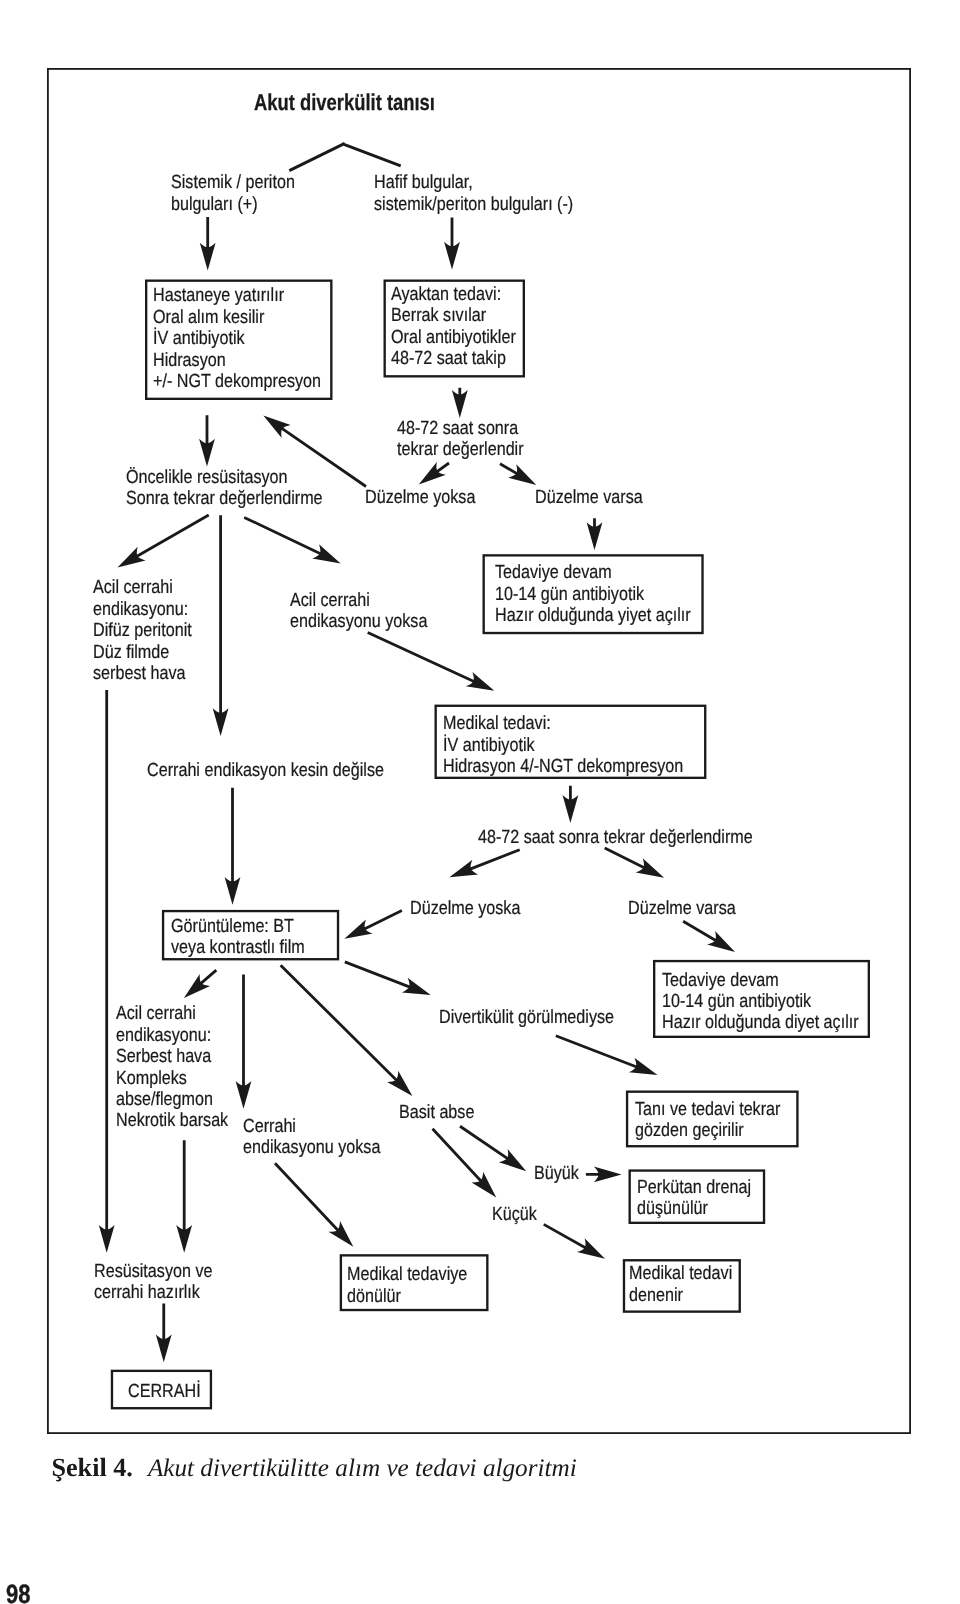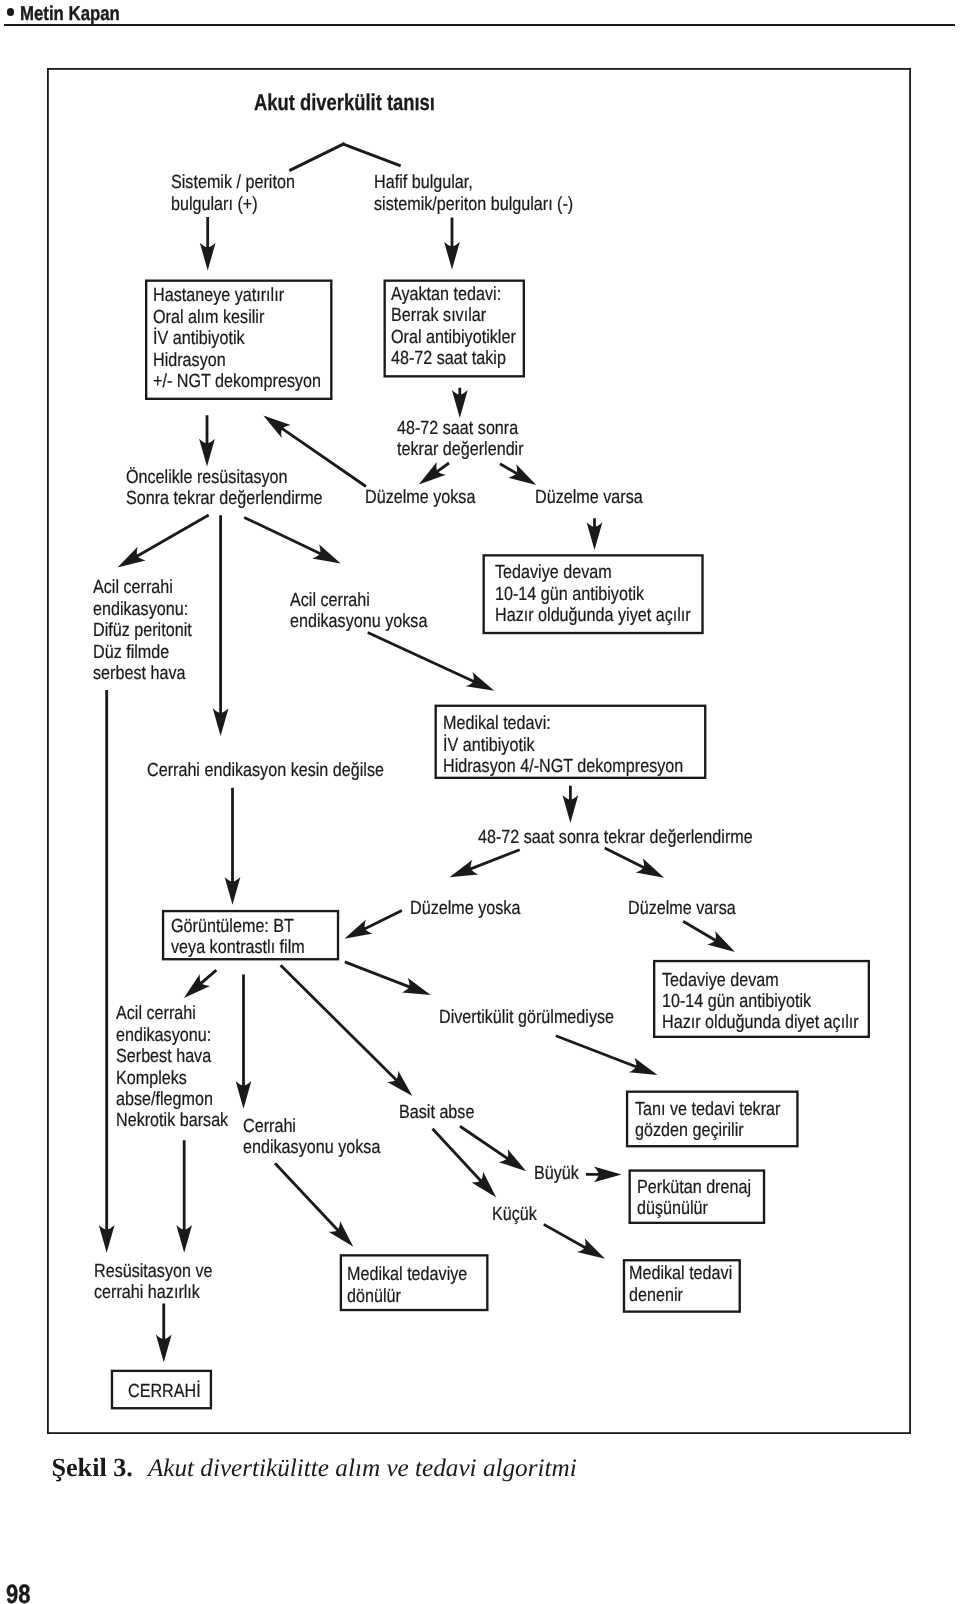--- a/index.html
+++ b/index.html
@@ -40,25 +40,20 @@
   #cap-text{font-family:"Liberation Serif",serif;font-style:italic;font-size:25.2px;margin-left:15px;}
   #folio{position:absolute;left:5.8px;top:1579px;font-weight:bold;font-size:26.5px;
          transform:scaleX(0.83);transform-origin:0 0;
          -webkit-text-stroke:0.4px #1a1a1a;}
 </style>
 </head>
 <body>
 
 <div class="page">
 
-  <div id="running-head">
-    <div id="rh-bullet"></div>
-    <div id="rh-text">Metin Kapan</div>
-    <div id="rh-rule"></div>
-  </div>
 
   <svg id="figure-frame" viewBox="0 0 864 1366" width="864" height="1366" style="left: 47px; top: 67.8px;">
       <rect x="0.9" y="0.9" width="862.2" height="1364.2"></rect>
     </svg>
 
   <div id="diagram">
     <svg id="arrow-layer" viewBox="0 0 960 1470" width="960" height="1470">
       <g class="boxes">
           <rect x="146.175" y="280.675" width="185.15" height="118.15" stroke-width="2.35"></rect>
           <rect x="384.675" y="280.675" width="139.15" height="95.65" stroke-width="2.35"></rect>
@@ -170,17 +165,17 @@
 cerrahi hazırlık</div>
         <div class="tx" style="left: 347.2px; top: 1264.2px;">Medikal tedaviye
 dönülür</div>
         <div class="tx" style="left: 629.2px; top: 1263.2px;">Medikal tedavi
 denenir</div>
         <div class="tx" style="left: 127.8px; top: 1381px;">CERRAHİ</div>
       </div>
   </div>
 
   <div id="caption">
-    <span id="cap-label">Şekil 3.</span><span id="cap-text">Akut divertikülitte alım ve tedavi algoritmi</span>
+    <span id="cap-label">Şekil 4.</span><span id="cap-text">Akut divertikülitte alım ve tedavi algoritmi</span>
   </div>
 
   <div id="folio">98</div>
 </div>
 
 </body></html>

